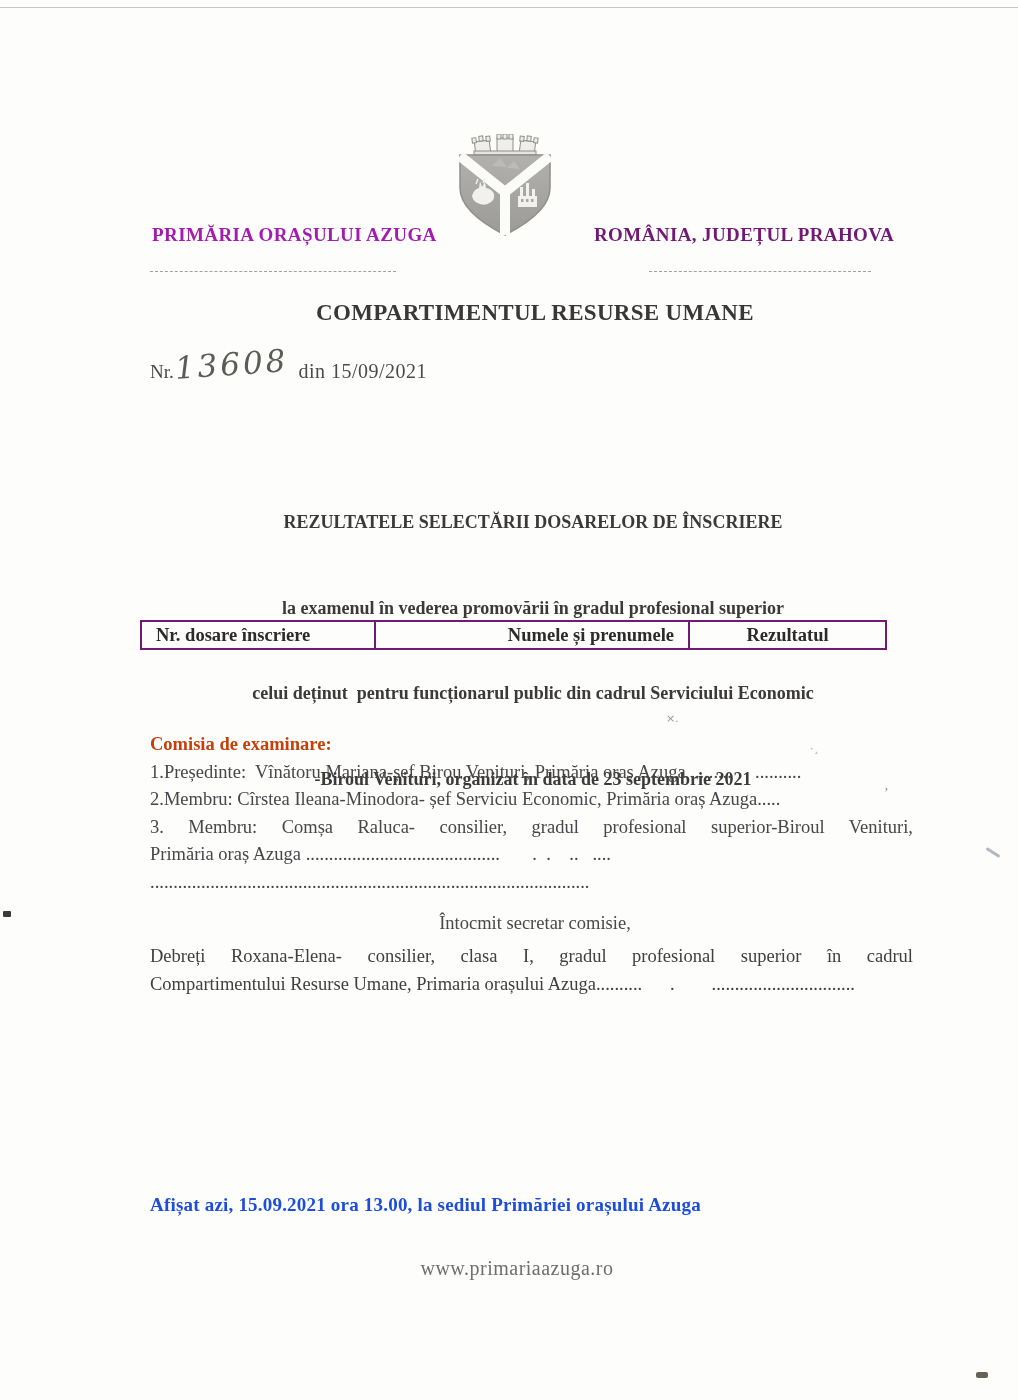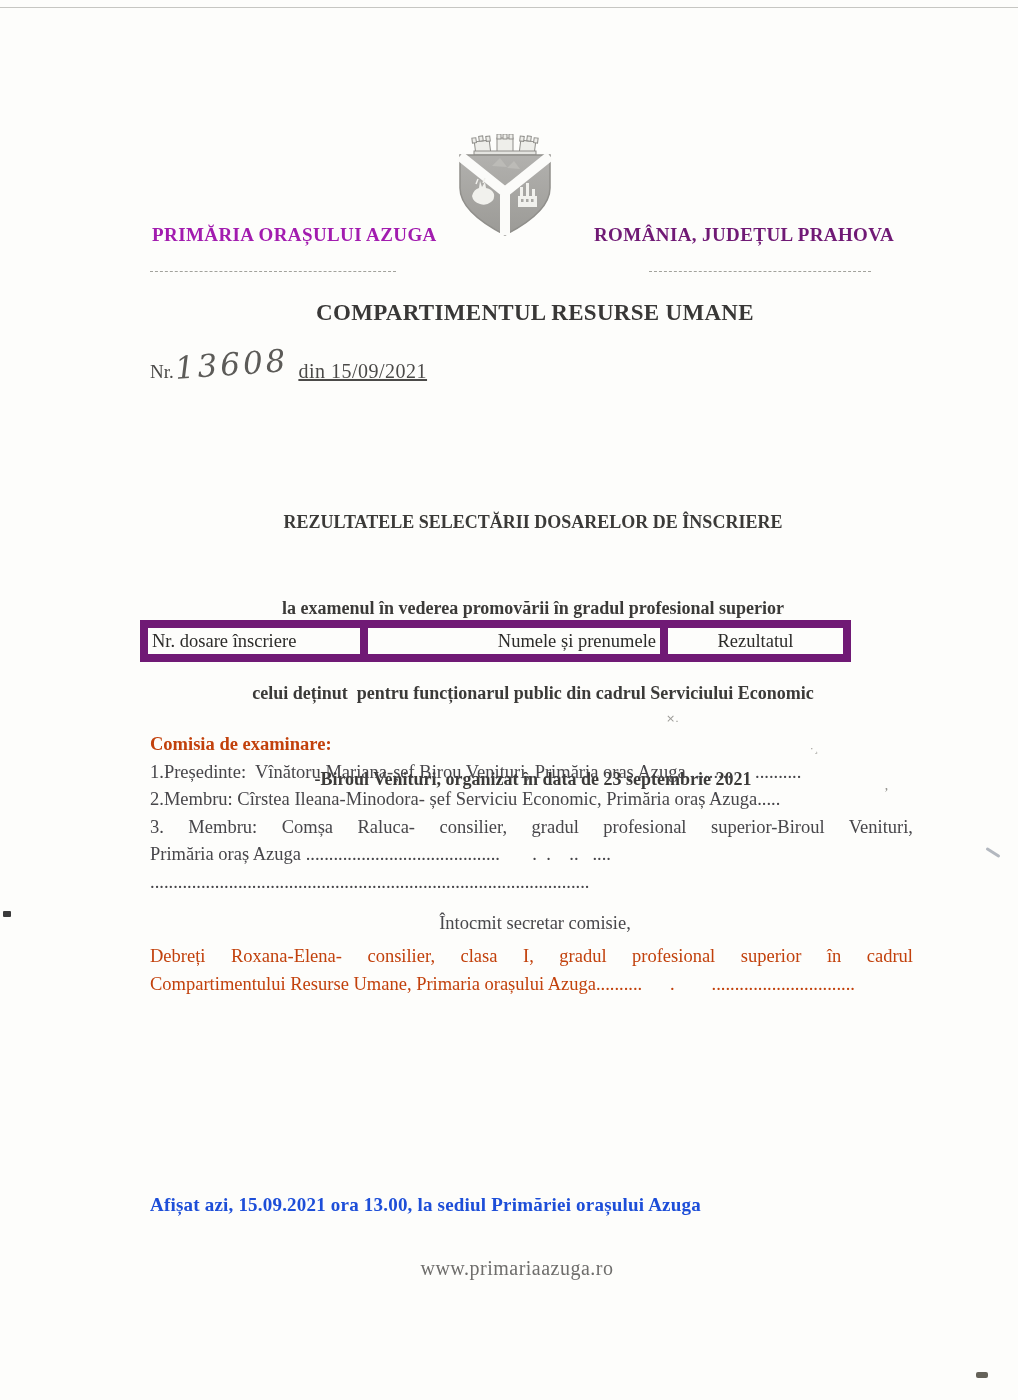--- a/index.html
+++ b/index.html
@@ -23,45 +23,45 @@
 
   .dept{position:absolute;left:26px;top:300px;width:1018px;text-align:center;
         font-size:23px;font-weight:bold;letter-spacing:.3px;color:#393837;}
 
   .reg{position:absolute;left:150px;top:349px;font-size:19px;color:#4b4a48;white-space:pre;}
   .reg .hand{
     display:inline-block;font-family:"DejaVu Serif",serif;font-style:italic;
     font-size:31px;color:#5c5b58;letter-spacing:3px;
     transform:rotate(-4deg) translateY(-3px);margin:0 10px 0 1px;
   }
-  .reg .date{font-size:20px;letter-spacing:.5px;text-decoration:underline;}
+  .reg .date{font-size:20px;letter-spacing:.5px;}
 
   
   .subject{position:absolute;left:24px;top:451px;width:1018px;text-align:center;
            font-size:18px;font-weight:bold;line-height:28.5px;color:#3b3a38;white-space:pre-wrap;}
 
   
   .rtable{position:absolute;left:140px;top:620px;border-collapse:collapse;color:#2c2b29;}
-  .rtable td{border:8px solid #701a75;font-weight:normal;padding:0 4px;vertical-align:middle;}
+  .rtable td{border:2px solid #701a75;font-weight:bold;padding:0 14px;vertical-align:middle;}
   .rtable .hrow td{height:26px;font-size:18.5px;}
   .rtable .drow td{height:30px;font-size:19.5px;}
   .rtable .c0{width:204px;text-align:left;}
   .rtable .c1{width:284px;text-align:right;}
   .rtable .c2{width:167px;text-align:center;margin-left:36px;}
 
   
   .commission{position:absolute;left:150px;top:731px;width:763px;font-size:18.5px;
               line-height:27.5px;color:#47464a;}
   .commission .ttl{font-weight:bold;color:#c2410c;}
   .commission .ln{white-space:pre-wrap;}
   .commission .just{text-align:justify;text-align-last:justify;white-space:normal;}
 
   
   .sec-head{position:absolute;left:26px;top:913px;width:1018px;text-align:center;font-size:18.5px;color:#49484c;}
-  .secretary{position:absolute;left:150px;top:942px;width:763px;font-size:18.5px;line-height:28px;color:#c2410c;}
+  .secretary{position:absolute;left:150px;top:942px;width:763px;font-size:18.5px;line-height:28px;color:#404040;}
   .secretary .just{text-align:justify;text-align-last:justify;}
   .secretary .ln2{white-space:pre-wrap;}
 
   
   .posted{position:absolute;left:150px;top:1194px;font-size:19px;font-weight:bold;letter-spacing:.2px;color:#1d4ed8;}
   .website{position:absolute;left:8px;top:1257px;width:1018px;text-align:center;
            font-size:20px;color:#6f6e6c;letter-spacing:.5px;}
 
   
   .spk{position:absolute;}

